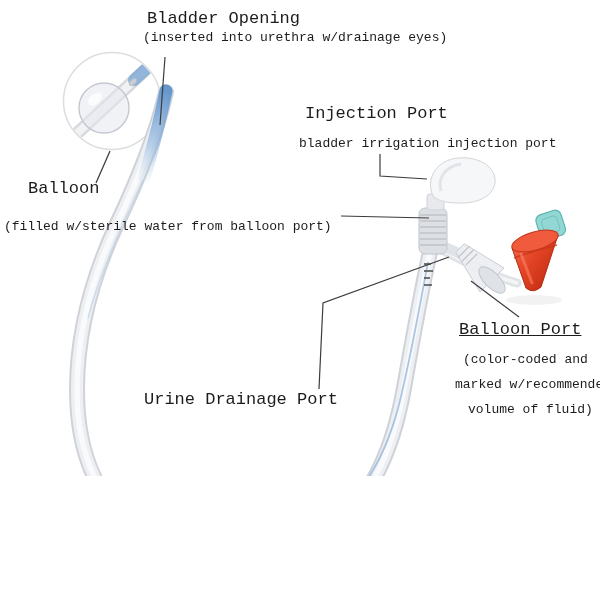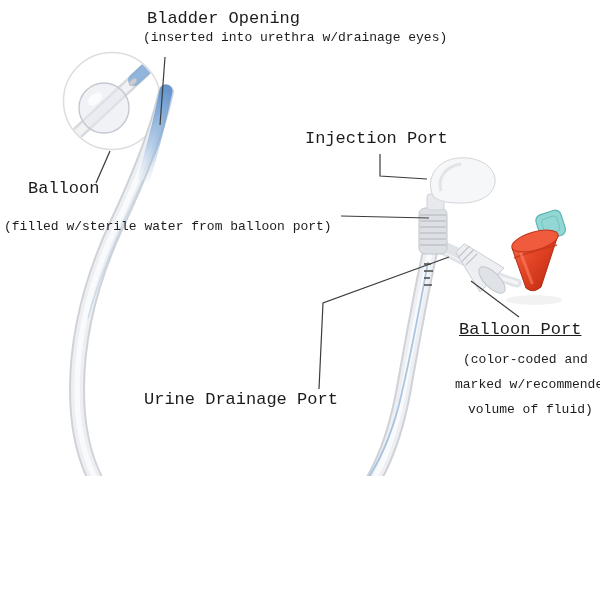--- a/index.html
+++ b/index.html
@@ -104,21 +104,22 @@
       <path d="M96 183 L110 151"></path>
       <path d="M341 216 L429 218"></path>
       <path d="M519 317 L471 281"></path>
       <path d="M319 389 L323 303 L449 257"></path>
     </g>
   </svg>
 
   <div class="lbl" style="left:147px; top:9px;">Bladder Opening</div>
   <div class="sub" style="left:143px; top:30px;">(inserted into urethra w/drainage eyes)</div>
 
-  <div class="lbl" style="left:305px; top:104px;margin-top:25px;">Injection Port</div>
+  <div class="lbl" style="left:305px; top:104px;">Injection Port</div>
+  <div class="sub" style="left:299px; top:136px;">bladder irrigation injection port</div>
 
   <div class="lbl" style="left:28px; top:179px;">Balloon</div>
   <div class="sub" style="left:4px; top:198px;margin-top:21px;">(filled w/sterile water from balloon port)</div>
 
   <div class="lbl" style="left:459px; top:320px;text-decoration:underline;">Balloon Port</div>
   <div class="sub" style="left:463px; top:352px;">(color-coded and</div>
   <div class="sub" style="left:455px; top:377px;">marked w/recommende</div>
   <div class="sub" style="left:468px; top:402px;">volume of fluid)</div>
 
   <div class="lbl" style="left:144px; top:390px;">Urine Drainage Port</div>

